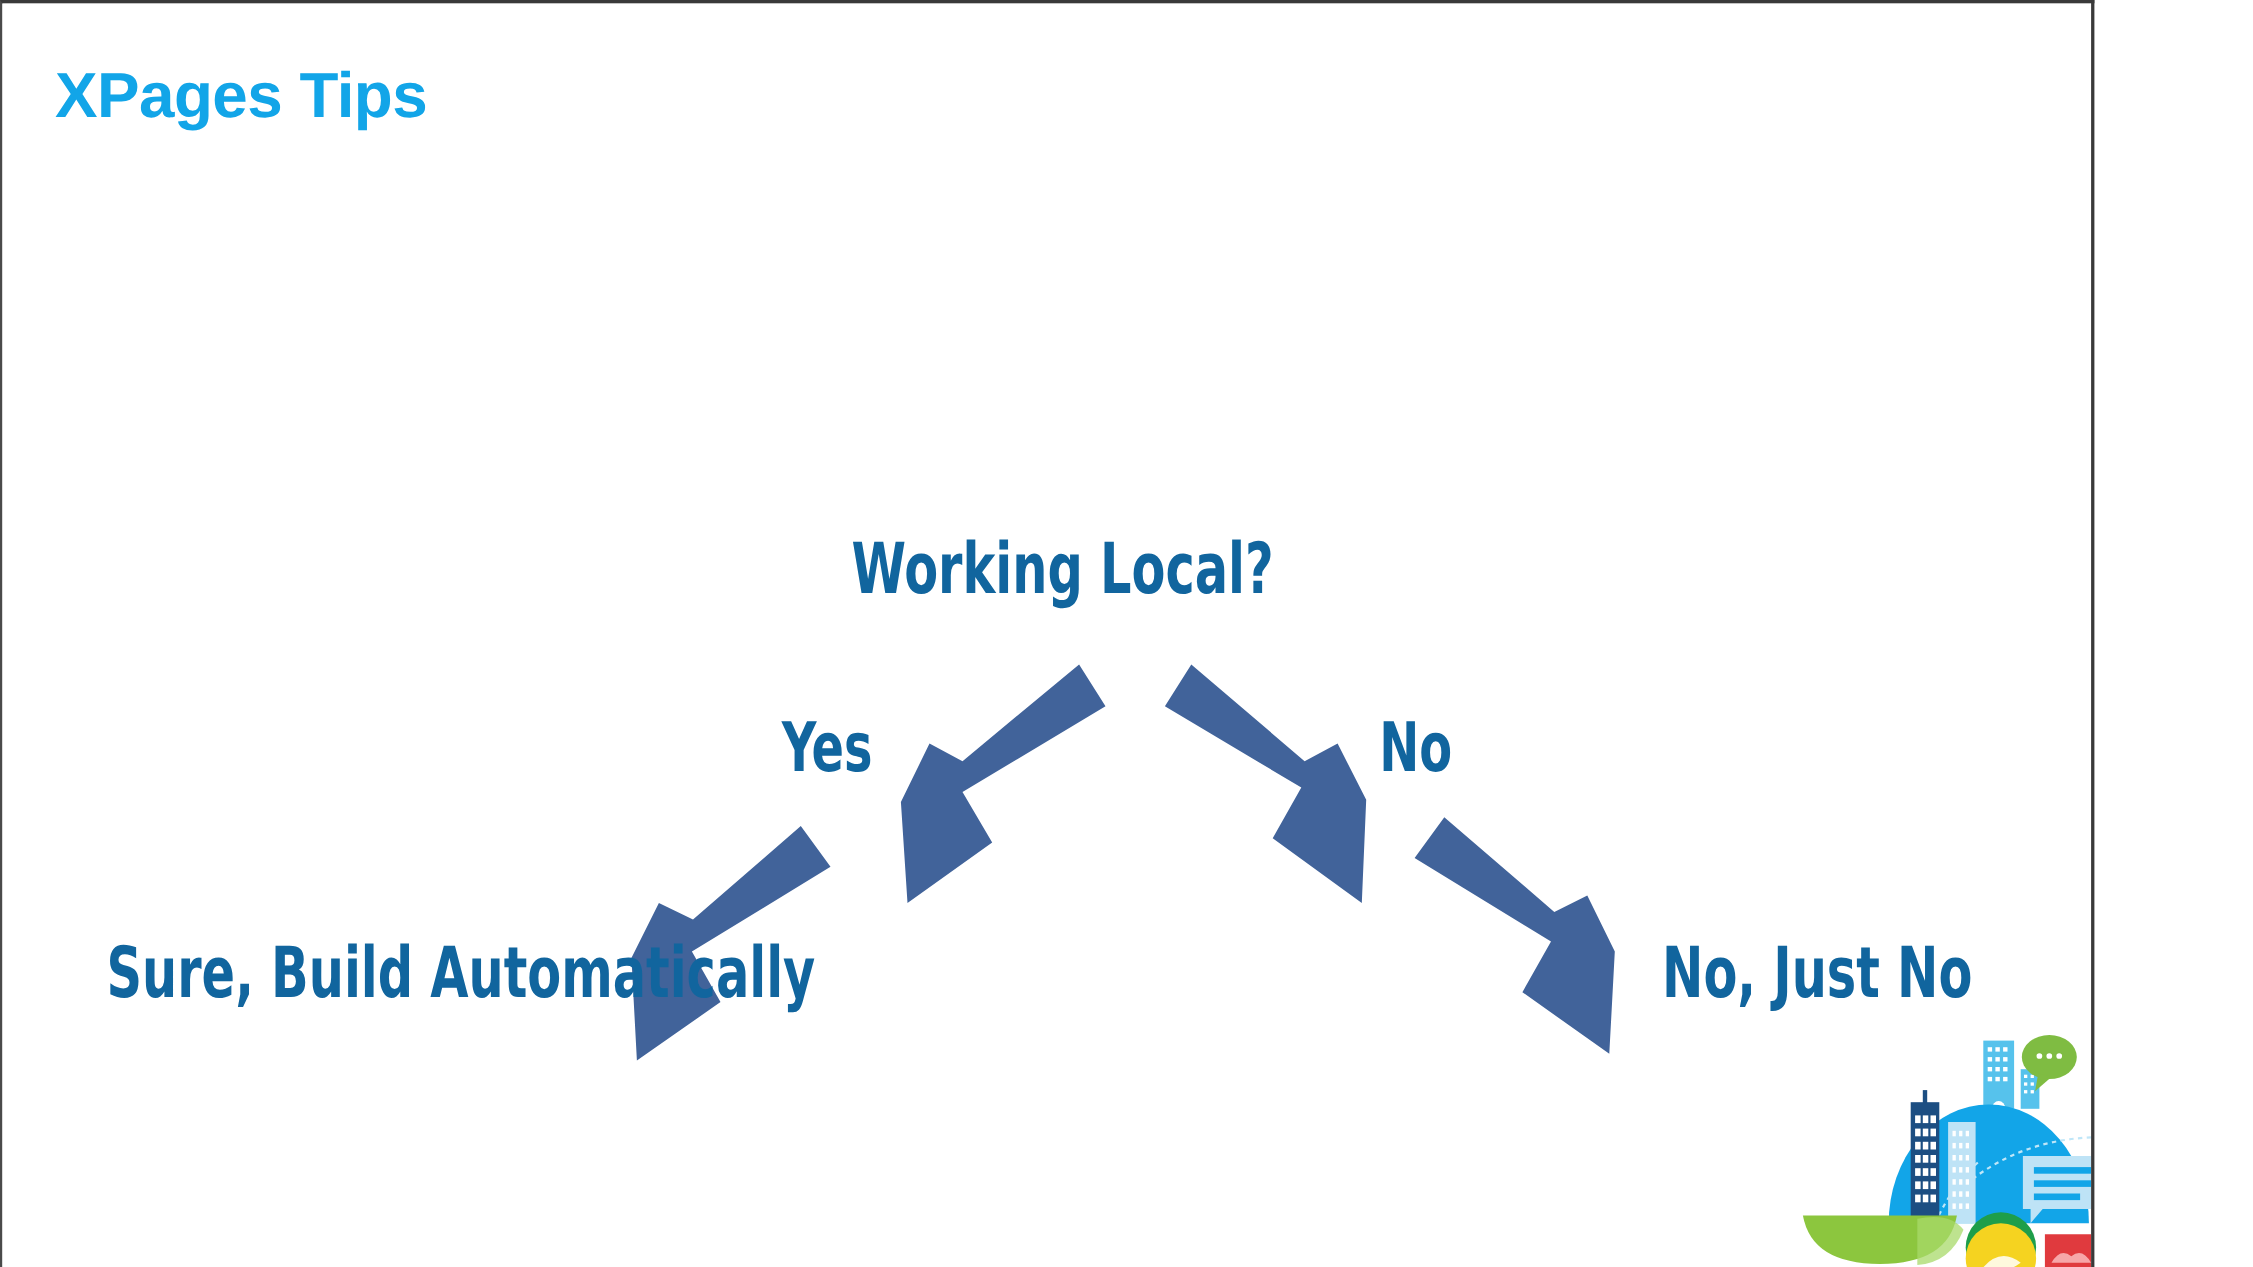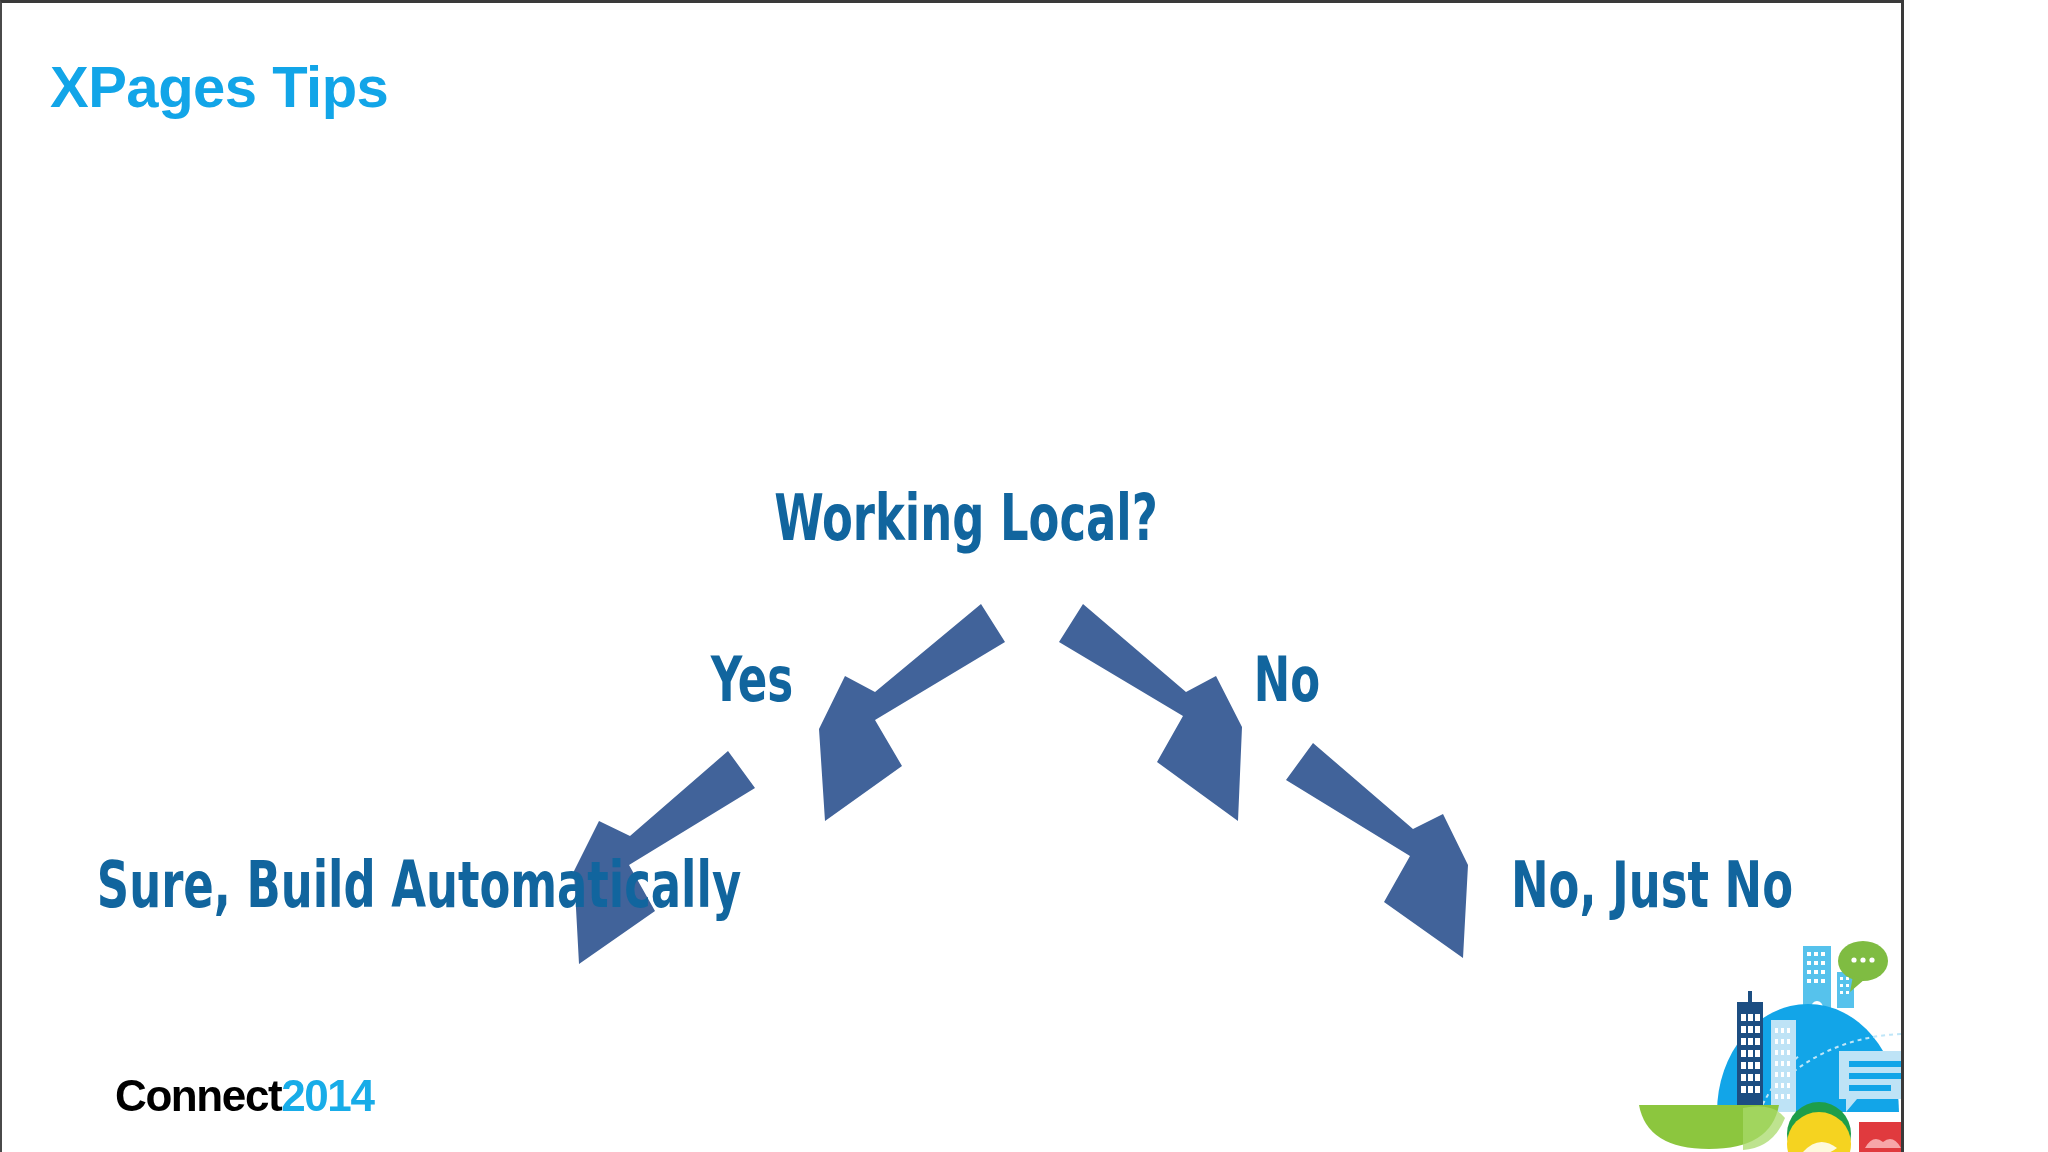--- a/index.html
+++ b/index.html
@@ -164,23 +164,20 @@
   <div class="flow-label" id="node-root">Working Local?</div>
 
   <div class="flow-label" id="edge-label-yes">Yes</div>
 
   <div class="flow-label" id="edge-label-no">No</div>
 
   <div class="flow-label" id="node-yes-result">Sure, Build Automatically</div>
 
   <div class="flow-label" id="node-no-result">No, Just No</div>
 
-  <div id="connect-logo">
-    <span id="connect-word">Connect</span><span id="connect-year">2014</span>
-  </div>
 
   <svg id="decor" viewBox="0 0 270 230">
     <defs>
       <clipPath id="clipAll">
           <rect x="0" y="0" width="270" height="230"></rect>
         </clipPath>
     </defs>
     <g clip-path="url(#clipAll)">
 
       <g>

